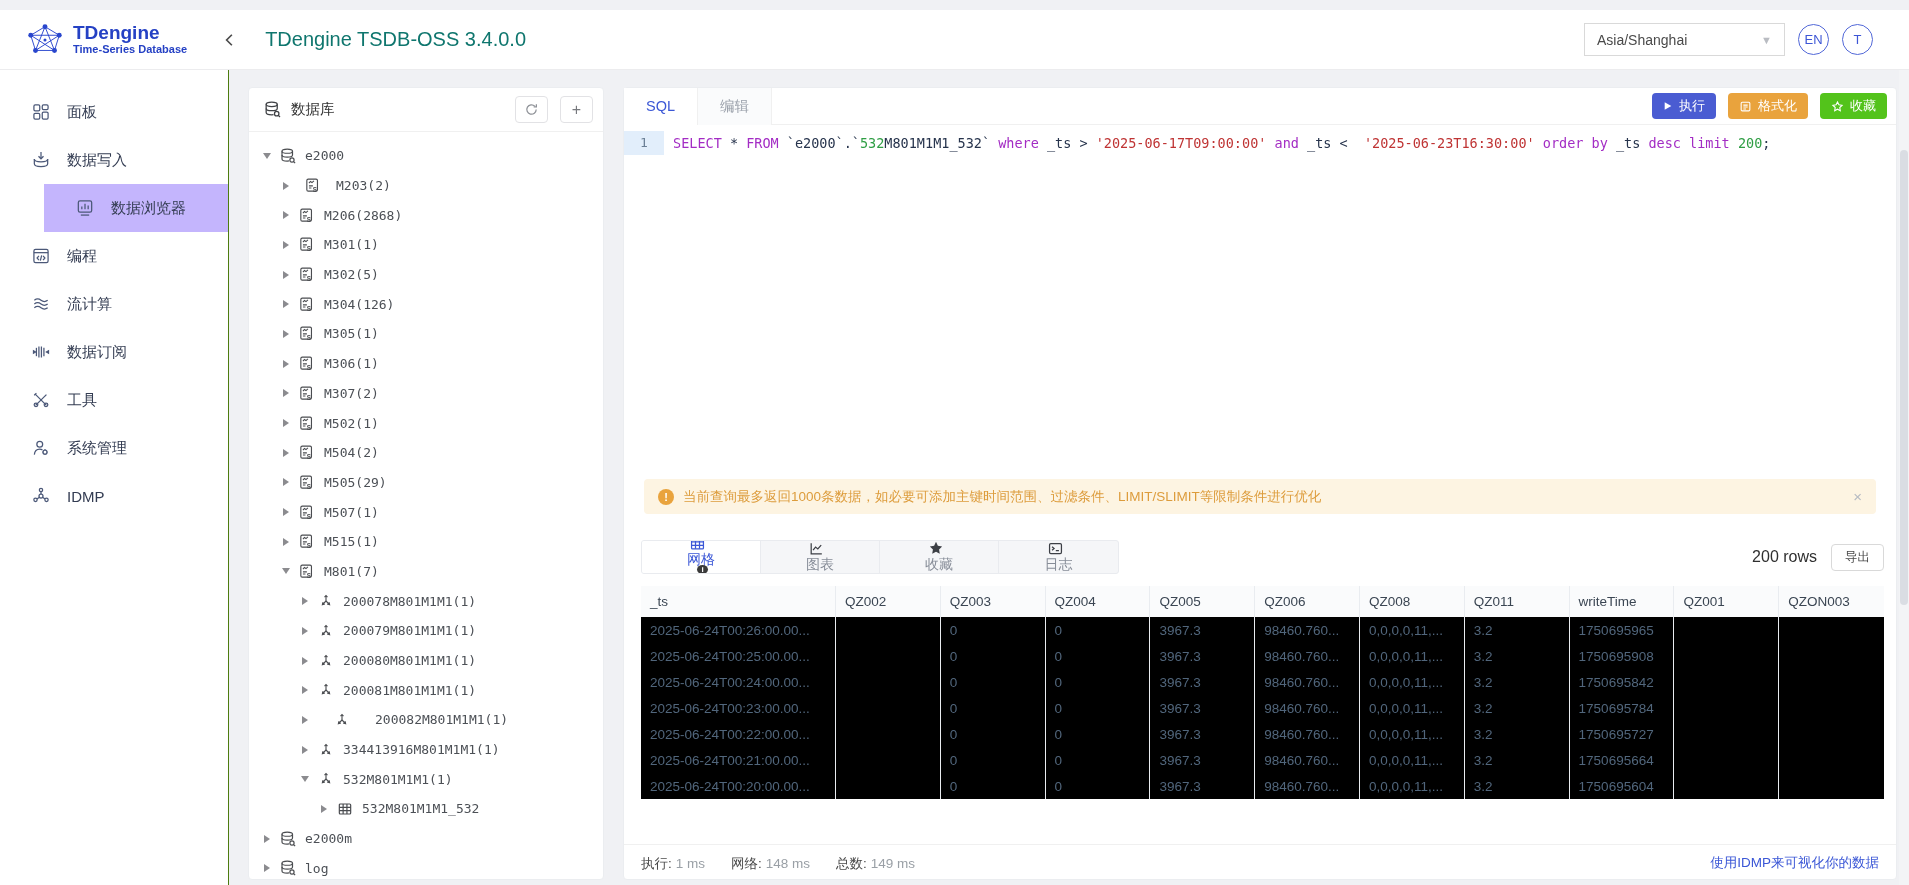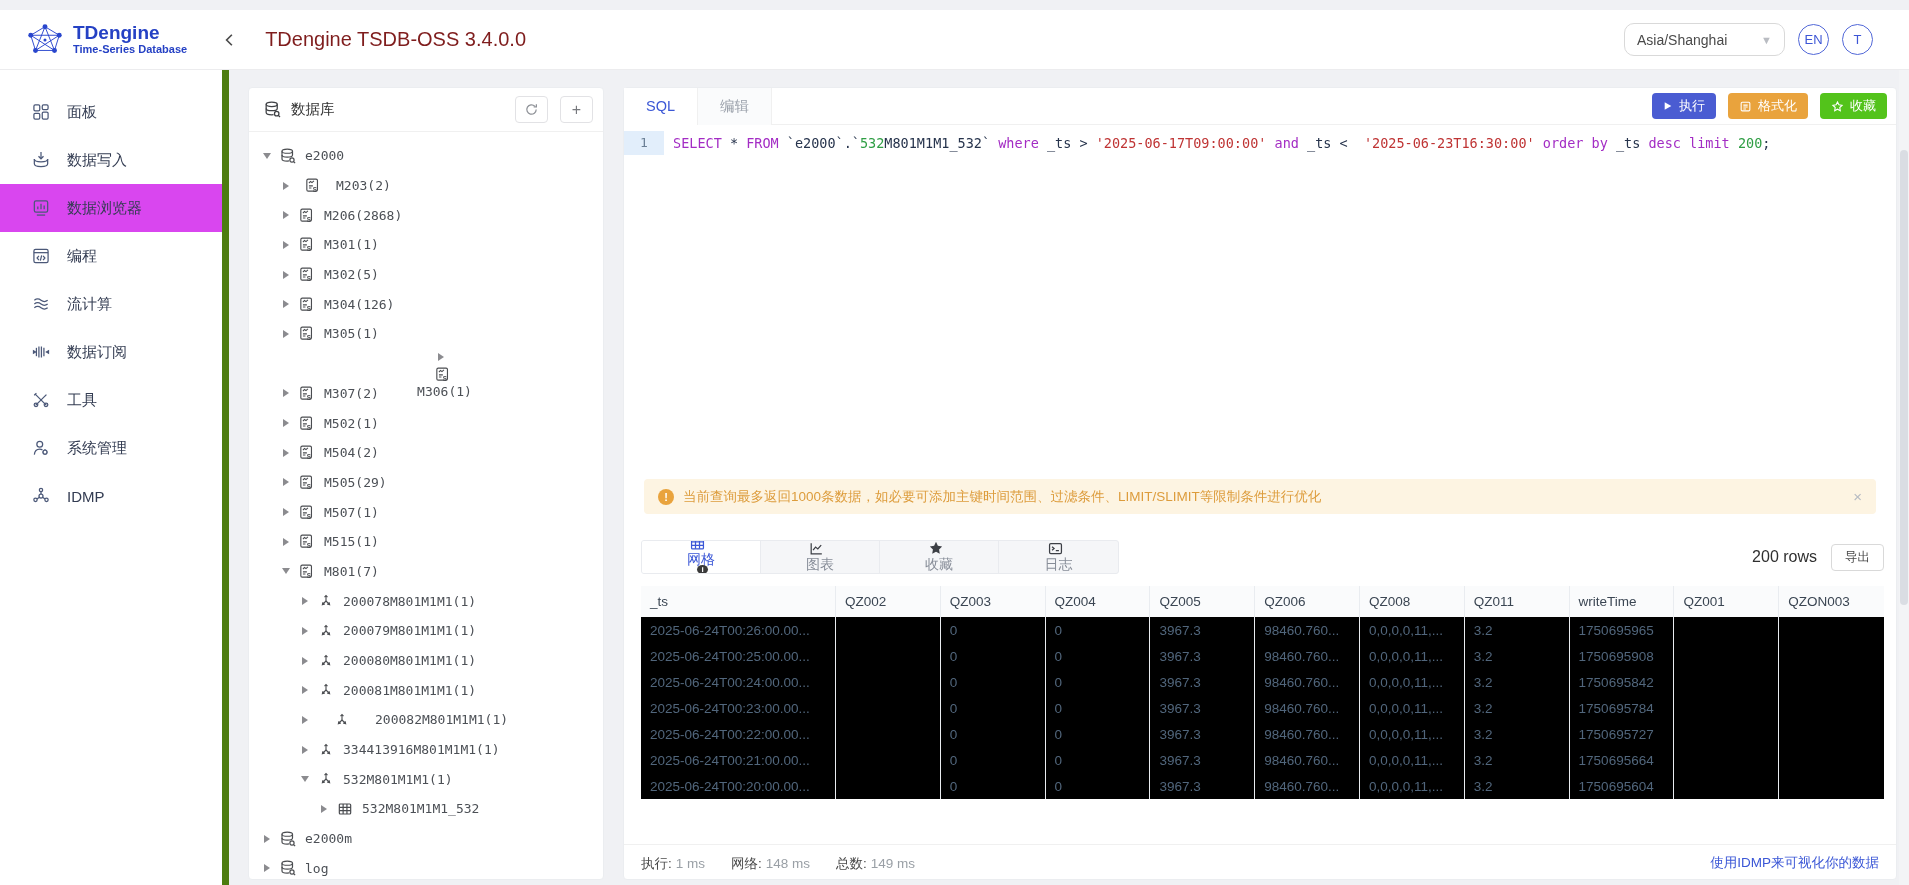--- a/index.html
+++ b/index.html
@@ -5,30 +5,30 @@
   * { margin:0; padding:0; box-sizing:border-box; }
   html,body { width:1909px; height:885px; font-family:"Liberation Sans", sans-serif; background:#f0f1f4; overflow:hidden; }
 
   
   #header { position:absolute; top:10px; left:0; width:1909px; height:60px; background:#fff; border-bottom:1px solid #ececee; display:flex; align-items:center; }
   .logo-wrap { display:flex; align-items:center; margin-left:26px; }
   .logo-texts { margin-left:9px; color:#2541c4; }
   .logo-name { font-size:19px; font-weight:bold; line-height:20px; }
   .logo-tag { font-size:11px; font-weight:bold; line-height:13px; }
   .collapse-btn { margin-left:34px; color:#4a4a4a; cursor:pointer; display:flex; align-items:center; }
-  .app-title { margin-left:26px; font-size:20px; color:#7f1d1d; }
+  .app-title { margin-left:26px; font-size:20px; color:#0f766e; }
   .header-right { margin-left:auto; display:flex; align-items:center; margin-right:36px; }
-  .tz-select { width:161px; height:33px; border:1px solid #d9d9d9; border-radius:10px; display:flex; align-items:center; padding:0 12px; font-size:14px; color:#4a4a4a; background:#fff; cursor:pointer; }
+  .tz-select { width:201px; height:33px; border:1px solid #d9d9d9; border-radius:0; display:flex; align-items:center; padding:0 12px; font-size:14px; color:#4a4a4a; background:#fff; cursor:pointer; }
   .tz-caret { margin-left:auto; color:#b9bcc2; font-size:11px; }
   .round-badge { width:31px; height:31px; border-radius:50%; border:1.5px solid #5268d8; color:#3d56d6; font-size:13px; display:flex; align-items:center; justify-content:center; margin-left:13px; cursor:pointer; background:#fff; }
 
   
-  #sidebar { position:absolute; top:70px; left:0; width:229px; bottom:0; background:#fff; border-right:7px solid #4d7c0f; padding-top:18px; }
+  #sidebar { position:absolute; top:70px; left:0; width:229px; bottom:0; background:#fff; border-right:1px solid #4d7c0f; padding-top:18px; }
   .side-item { height:48px; display:flex; align-items:center; padding-left:30px; cursor:pointer; color:#333c52; }
-  .side-item.active { background:#d946ef; }
+  .side-item.active { background:#c4b5fd;margin-left:44px; }
   .side-icon { width:22px; height:22px; color:#4b5878; flex:0 0 22px; display:flex; align-items:center; justify-content:center; }
   .side-label { margin-left:15px; font-size:15px; }
 
   
   #tree-panel { position:absolute; left:248px; top:87px; width:356px; height:793px; background:#fff; border:1px solid #ebedf0; border-radius:4px; }
   .tree-head { height:44px; display:flex; align-items:center; padding:0 10px 0 14px; border-bottom:1px solid #f0f0f0; }
   .tree-head-icon { width:19px; height:19px; color:#3f4145; display:flex; }
   .tree-head-title { margin-left:9px; font-size:14.5px; color:#333; }
   .tree-head-btn { width:33px; height:27px; border:1px solid #e2e2e5; border-radius:4px; background:#fff; display:flex; align-items:center; justify-content:center; color:#8f9298; cursor:pointer; }
   .tree-head-btn.plus { margin-left:12px; font-size:16px; color:#77797e; }
@@ -356,21 +356,21 @@
         <span class="ticon">
           <svg width="17" height="17" viewBox="0 0 24 24" fill="none" stroke="currentColor" stroke-width="1.6">
             <rect x="4" y="3" width="15" height="17" rx="2"></rect>
             <path d="M7 8.5l2.3-2.2 2 1.6 2.7-2.4"></path>
             <path d="M7 12.5h5.5M7 15.5h3.5"></path>
             <text x="12.5" y="21" font-size="9" font-weight="bold" fill="currentColor" stroke="none">S</text>
           </svg>
         </span>
         <span class="tlabel">M305(1)</span>
       </div>
-      <div class="tree-row" style="padding-left: 29px; flex-direction: column;">
+      <div class="tree-row" style="padding-left: 29px;">
         <span class="caret">
           <span class="caret-right"></span>
         </span>
         <span class="ticon">
           <svg width="17" height="17" viewBox="0 0 24 24" fill="none" stroke="currentColor" stroke-width="1.6">
             <rect x="4" y="3" width="15" height="17" rx="2"></rect>
             <path d="M7 8.5l2.3-2.2 2 1.6 2.7-2.4"></path>
             <path d="M7 12.5h5.5M7 15.5h3.5"></path>
             <text x="12.5" y="21" font-size="9" font-weight="bold" fill="currentColor" stroke="none">S</text>
           </svg>

